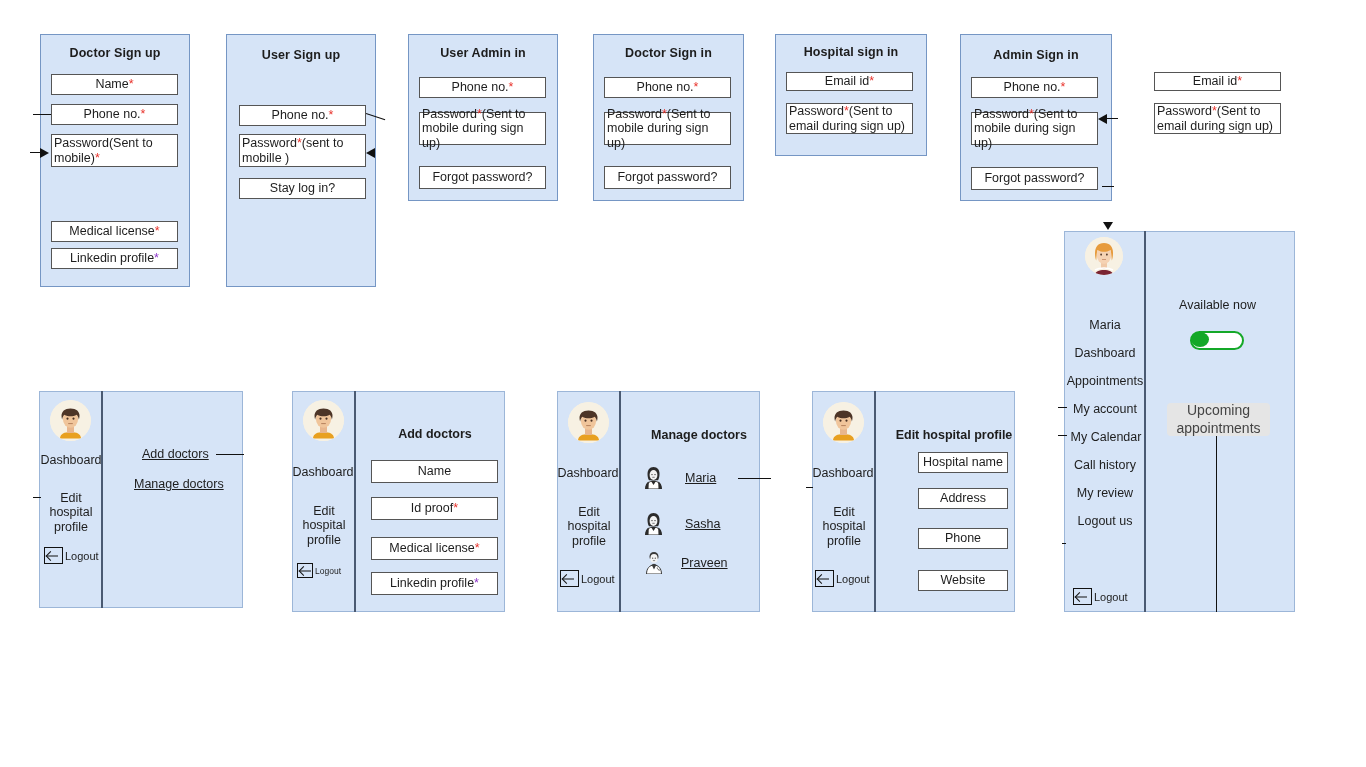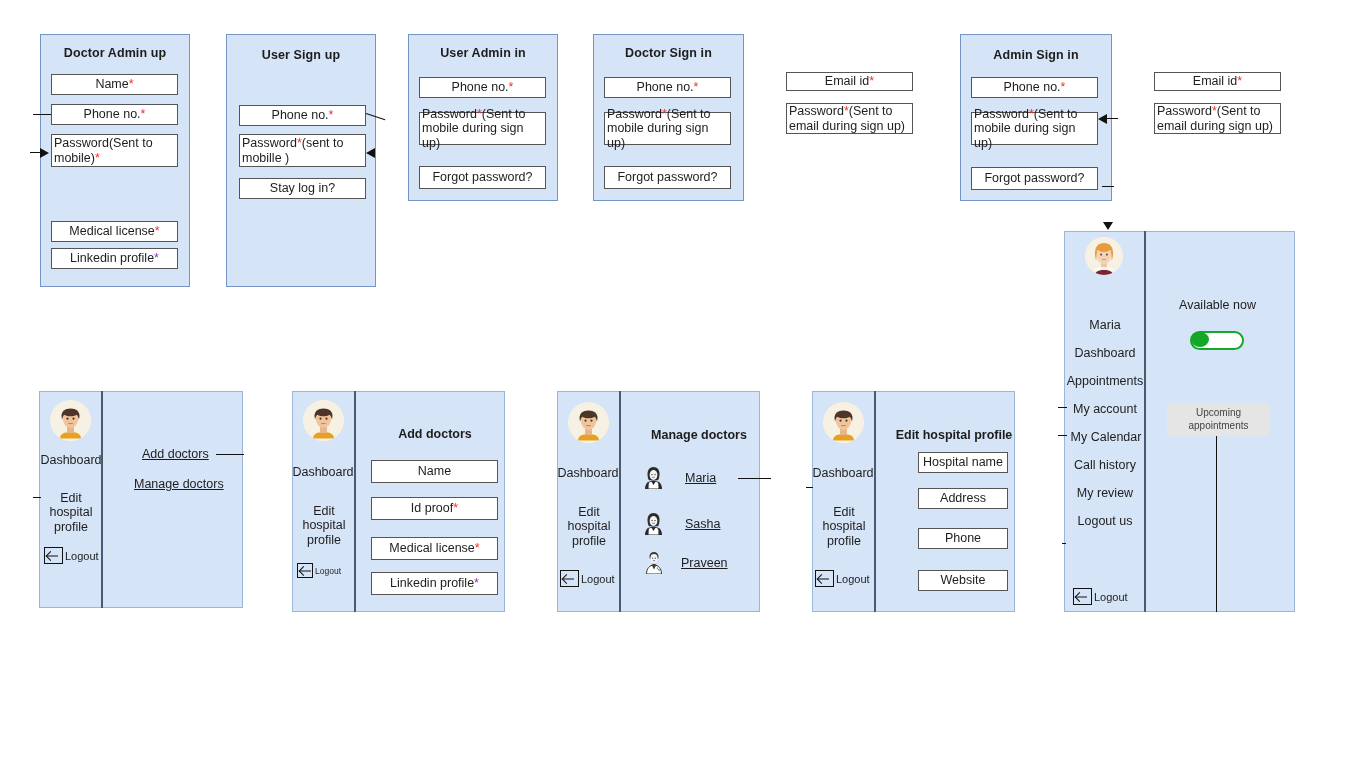--- a/index.html
+++ b/index.html
@@ -176,21 +176,21 @@
   }
 
   .grey-card {
     position: absolute;
     background: #e5e5e5;
     border-radius: 4px;
     display: flex;
     align-items: center;
     justify-content: center;
     text-align: center;
-    font-size: 10px;
+    font-size: 14px;
     color: #444;
     line-height: 1.25;
     box-sizing: border-box;
   }
 
   .doc-row-name {
     position: absolute;
     text-decoration: underline;
     font-size: 12.5px;
     color: #1d1d1d;
@@ -205,21 +205,21 @@
     text-align: center;
     white-space: nowrap;
   }
 </style>
 </head>
 <body>
 
 <div id="canvas">
 
   <div class="panel" style="left:40px; top:34px; width:150px; height:253px;">
-    <div class="panel-title" style="margin-top:11px;">Doctor Admin up</div>
+    <div class="panel-title" style="margin-top:11px;">Doctor Sign up</div>
   </div>
   <div class="field" style="left:51px; top:74px; width:127px; height:21px;">
     <span>Name<span class="req">*</span></span>
   </div>
   <div class="field" style="left:51px; top:104px; width:127px; height:21px;">
     <span>Phone no.<span class="req">*</span></span>
   </div>
   <div class="field left" style="left:51px; top:134px; width:127px; height:33px;">
     <span>Password(Sent to mobile)<span class="req">*</span></span>
   </div>
@@ -268,20 +268,23 @@
   <div class="field" style="left:604px; top:77px; width:127px; height:21px;">
     <span>Phone no.<span class="req">*</span></span>
   </div>
   <div class="field left" style="left:604px; top:112px; width:127px; height:33px;">
     <span>Password<span class="req">*</span>(Sent to mobile during sign up)</span>
   </div>
   <div class="field" style="left:604px; top:166px; width:127px; height:23px;">
     <span>Forgot password?</span>
   </div>
 
+  <div class="panel" style="left:775px; top:34px; width:152px; height:122px;">
+    <div class="panel-title" style="margin-top:10px;">Hospital sign in</div>
+  </div>
   <div class="field" style="left:786px; top:72px; width:127px; height:19px;">
     <span>Email id<span class="req">*</span></span>
   </div>
   <div class="field left" style="left:786px; top:103px; width:127px; height:31px;">
     <span>Password<span class="req">*</span>(Sent to email during sign up)</span>
   </div>
 
   <div class="panel" style="left:960px; top:34px; width:152px; height:167px;">
     <div class="panel-title" style="margin-top:13px;">Admin Sign in</div>
   </div>

